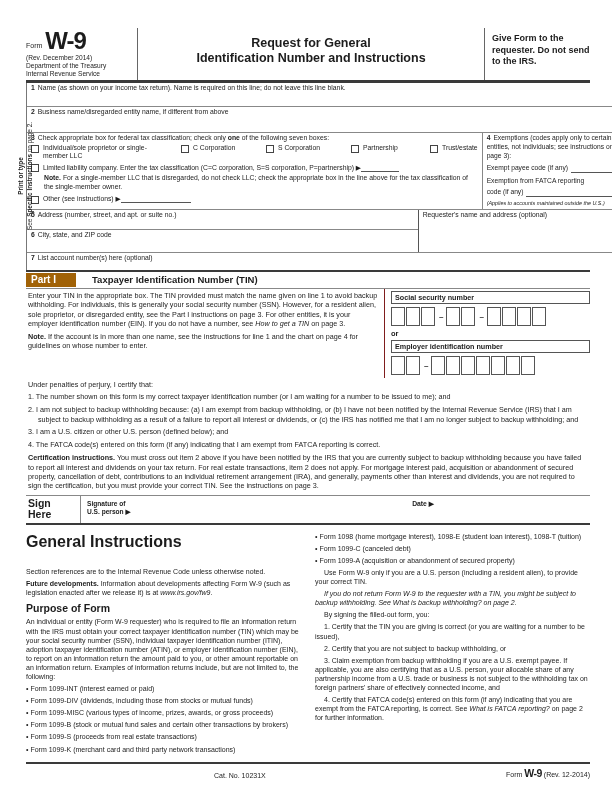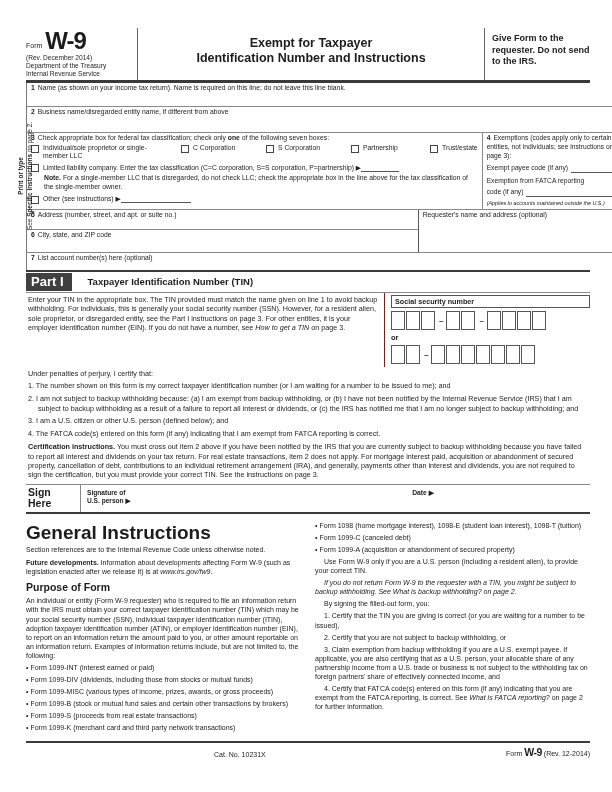--- a/index.html
+++ b/index.html
@@ -50,21 +50,21 @@
 
   .r56wrap { display:flex; border-bottom:1px solid #888; }
   .addr-left { flex:1; }
   .r5 { border-bottom:1px solid #888; min-height:20px; padding:1px 4px; font-size:6.8px; }
   .r6 { min-height:22px; padding:1px 4px; font-size:6.8px; }
   .requester { width:200px; border-left:1px solid #555; padding:1px 4px; font-size:6.8px; }
   .r7 { min-height:17px; }
 
   
   .partbar { display:flex; align-items:center; border-top:2px solid #3a3a3a; border-bottom:1px solid #888; padding:1px 0; }
-  .part-chip { background:#404040; color:#fff; font-weight:bold; font-size:13px; padding:1px 8px 2px 5px; margin-right:16px; }
+  .part-chip { background:#a16207; color:#fff; font-weight:bold; font-size:10px; padding:1px 20px 2px 5px; margin-right:16px; }
   .part-title { font-weight:bold; font-size:9.5px; }
 
   .p1body { display:flex; }
   .p1-left { flex:1; padding:2px 6px 3px 2px; font-size:7.2px; line-height:1.32; }
   .p1-left p { margin-bottom:3px; }
   .p1-right { width:206px; border-left:1px solid #7f1d1d; padding:2px 0 3px 6px; }
   .tin-label { border:1px solid #555; font-weight:bold; font-size:7.2px; padding:1px 3px; background:#fff; }
   .digit-row { display:flex; align-items:center; margin-top:3px; }
   .dbox { width:14px; height:19px; border:1px solid #555; margin-right:1px; background:#fff; }
   .dash { font-weight:bold; margin:0 3px; font-size:8px; }
@@ -79,21 +79,21 @@
   .sign-label { width:54px; font-weight:bold; font-size:10.5px; line-height:1.1; padding:2px 0 2px 2px; }
   .sign-right { flex:1; border-left:1px solid #888; display:flex; padding:4px 6px 2px; }
   .sig-label { font-size:6.6px; font-weight:bold; line-height:1.3; }
   .sig-input { flex:1; }
   .date-label { font-size:6.8px; font-weight:bold; margin-left:4px; }
   .date-input { width:150px; }
 
   
   .gi { display:flex; gap:14px; margin-top:7px; font-size:7px; line-height:1.3; }
   .gi-col { flex:1; min-width:0; }
-  .gi h1 { font-size:19px; font-weight:bold; margin-bottom:0; }
+  .gi h1 { font-size:16px; font-weight:bold; margin-bottom:14px; }
   .gi h2 { font-size:10.5px; font-weight:bold; margin:5px 0 2px; }
   .gi p { margin-bottom:3px; }
   .bullet { padding-left:8px; text-indent:-8px; margin-bottom:2.5px; }
   .bullet::before { content:"• "; }
   .ind { text-indent:9px; }
   .it { font-style:italic; }
   b.inl { font-weight:bold; }
 
   
   .footer { border-top:2.5px solid #3a3a3a; margin-top:5px; display:flex; align-items:flex-end; padding-top:3px; font-size:7px; }
@@ -115,21 +115,21 @@
         <span class="hdr-form-word">Form</span>
         <span class="hdr-form-num">W-9</span>
       </div>
       <div class="hdr-rev">
         <div>(Rev. December 2014)</div>
         <div>Department of the Treasury</div>
         <div>Internal Revenue Service</div>
       </div>
     </div>
     <div class="hdr-center">
-      <div class="hdr-title">Exempt for Taxpayer</div>
+      <div class="hdr-title">Request for General</div>
       <div class="hdr-title">Identification Number and Instructions</div>
     </div>
     <div class="hdr-right">Give Form to the requester. Do not send to the IRS.</div>
   </div>
 
   <div class="formbody">
     <div class="strip">
       <div class="strip-inner">
         <div style="font-weight:bold">Print or type</div>
         <div><span>See </span><b>Specific Instructions</b><span> on page 2.</span></div>
@@ -224,37 +224,39 @@
     </div>
   </div>
 
   <div class="partbar">
     <span class="part-chip">Part I</span>
     <span class="part-title">Taxpayer Identification Number (TIN)</span>
   </div>
   <div class="p1body">
     <div class="p1-left">
       <p><span>Enter your TIN in the appropriate box. The TIN provided must match the name given on line 1 to avoid backup withholding. For individuals, this is generally your social security number (SSN). However, for a resident alien, sole proprietor, or disregarded entity, see the Part I instructions on page 3. For other entities, it is your employer identification number (EIN). If you do not have a number, see </span><span class="it">How to get a TIN</span><span> on page 3.</span></p>
+      <p><b class="inl">Note.</b><span> If the account is in more than one name, see the instructions for line 1 and the chart on page 4 for guidelines on whose number to enter.</span></p>
     </div>
     <div class="p1-right">
       <div class="tin-label">Social security number</div>
       <div class="digit-row">
         <span class="dbox"></span>
             <span class="dbox"></span>
             <span class="dbox"></span>
         <span class="dash">–</span>
         <span class="dbox"></span>
             <span class="dbox"></span>
         <span class="dash">–</span>
         <span class="dbox"></span>
             <span class="dbox"></span>
             <span class="dbox"></span>
             <span class="dbox"></span>
       </div>
       <div class="orword">or</div>
+      <div class="tin-label">Employer identification number</div>
       <div class="digit-row">
         <span class="dbox"></span>
             <span class="dbox"></span>
         <span class="dash">–</span>
         <span class="dbox"></span>
             <span class="dbox"></span>
             <span class="dbox"></span>
             <span class="dbox"></span>
             <span class="dbox"></span>
             <span class="dbox"></span>

